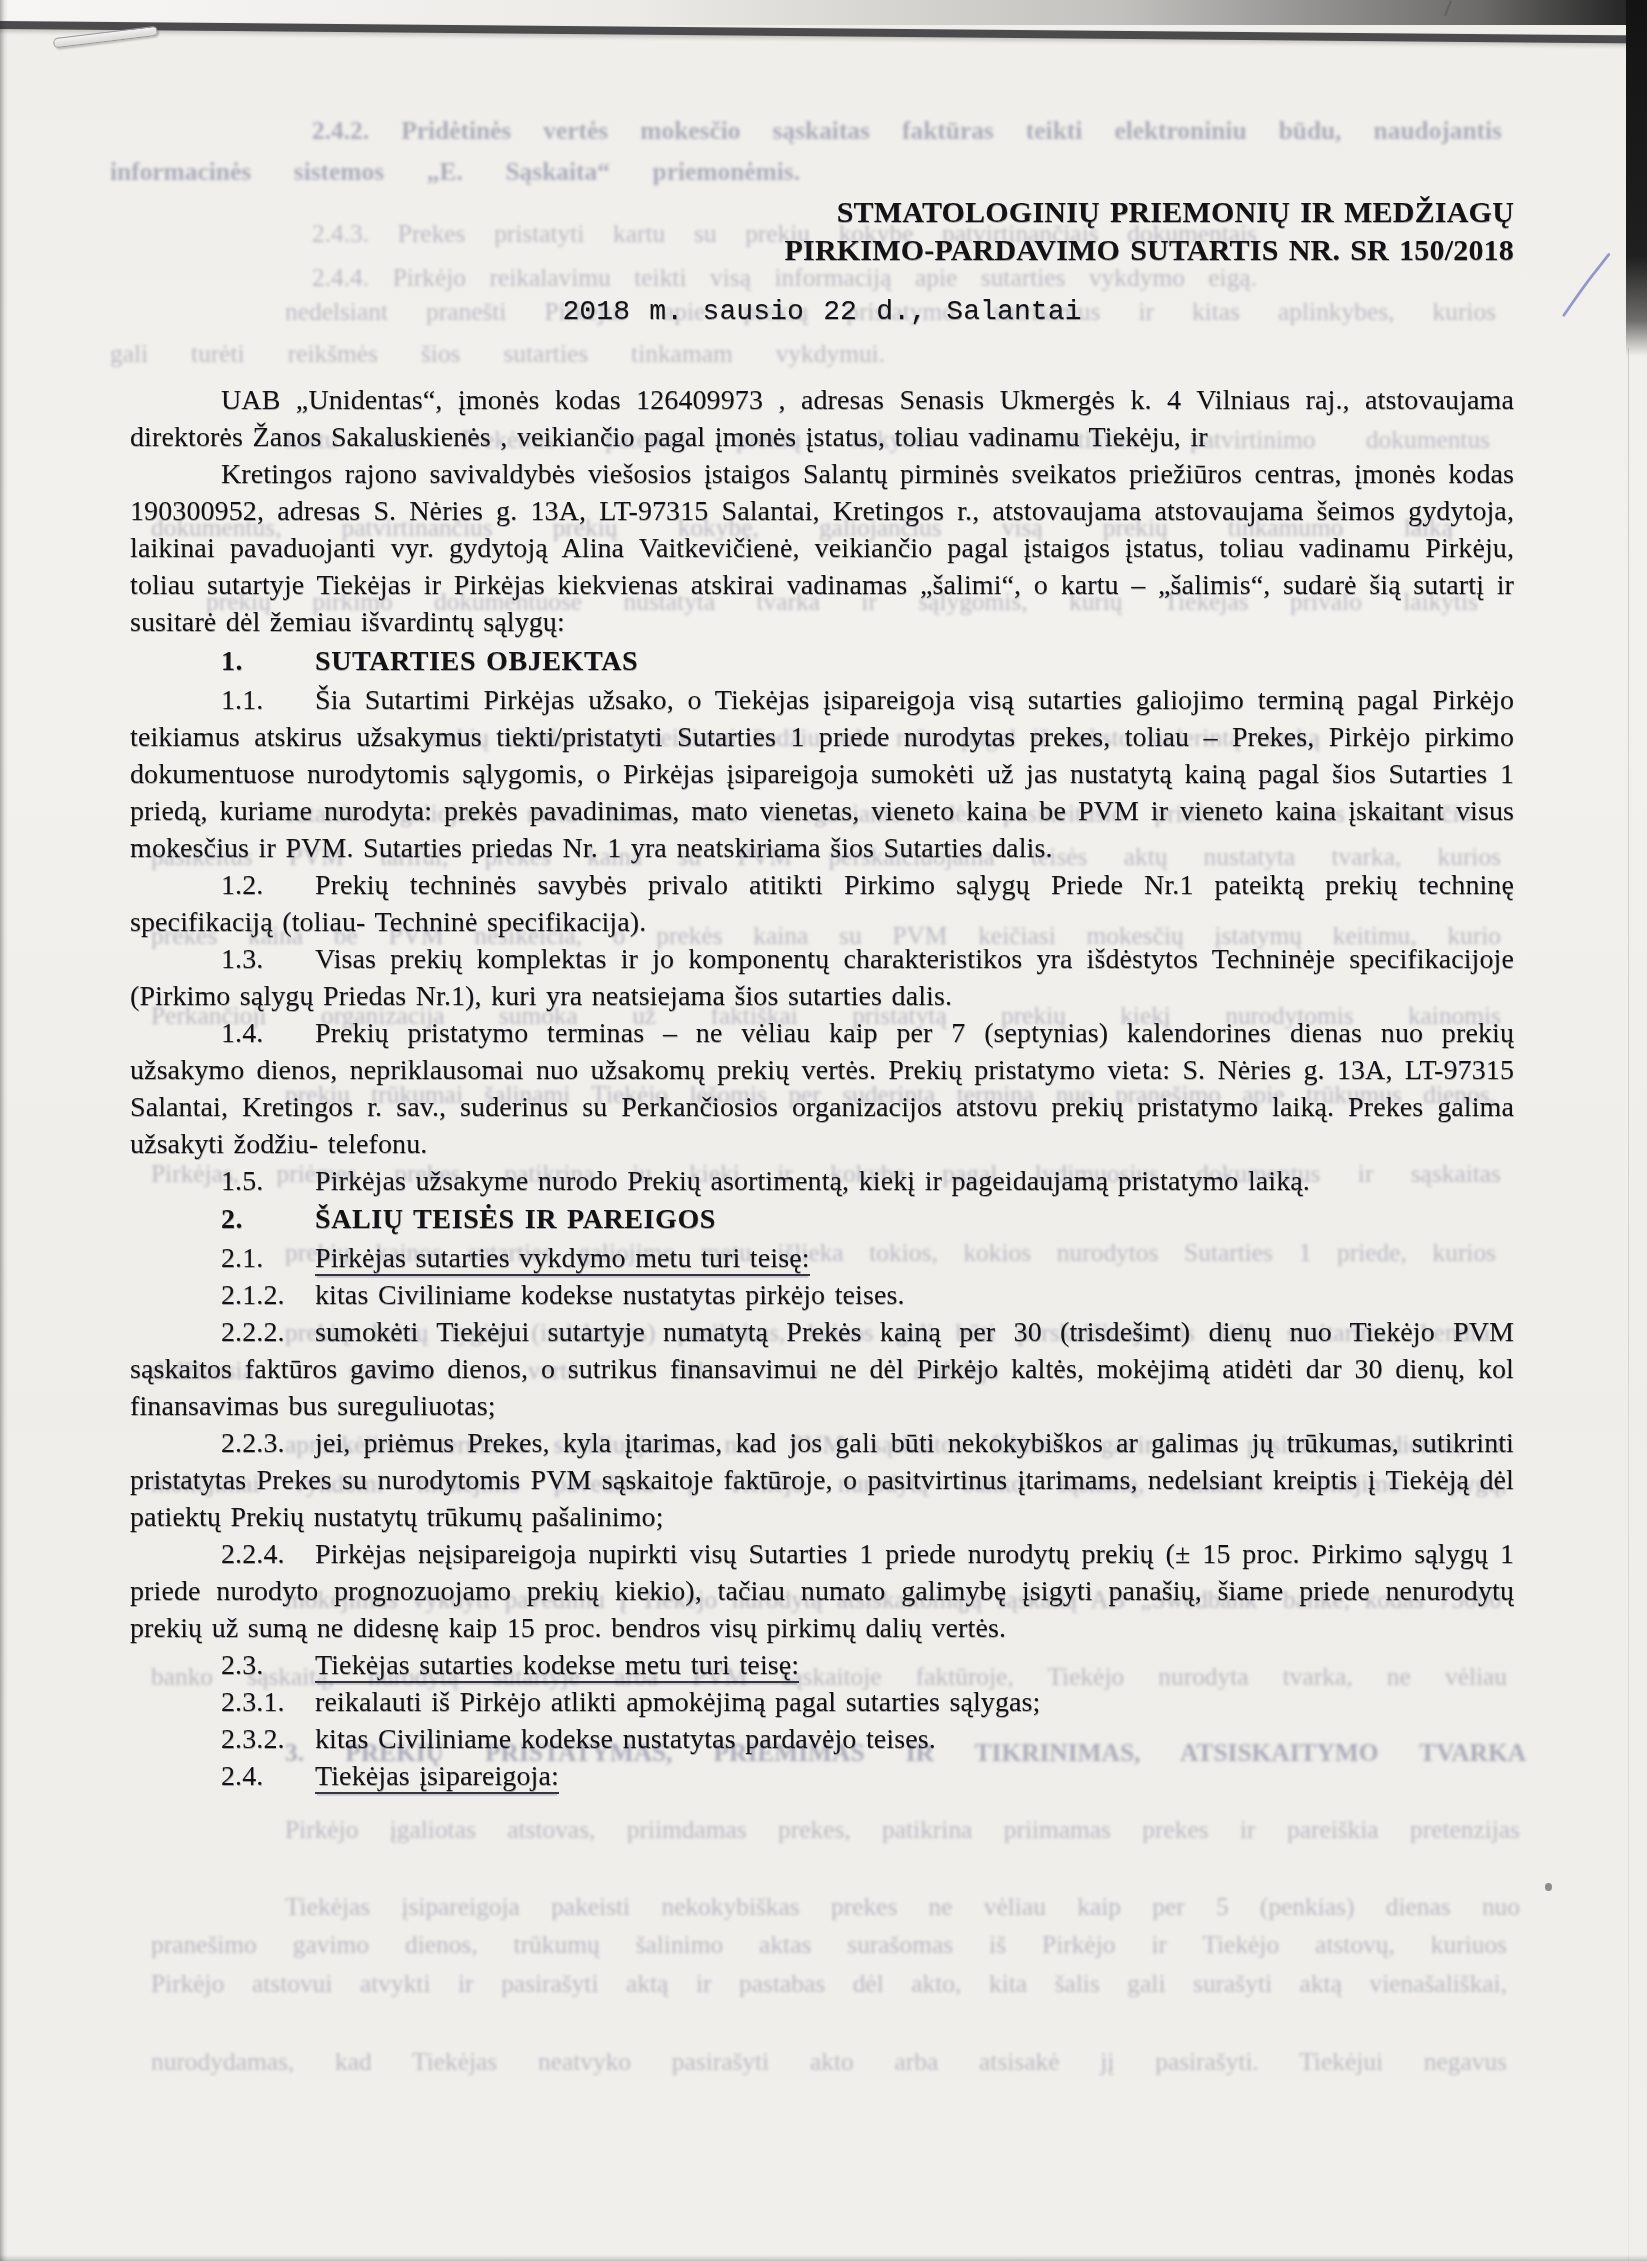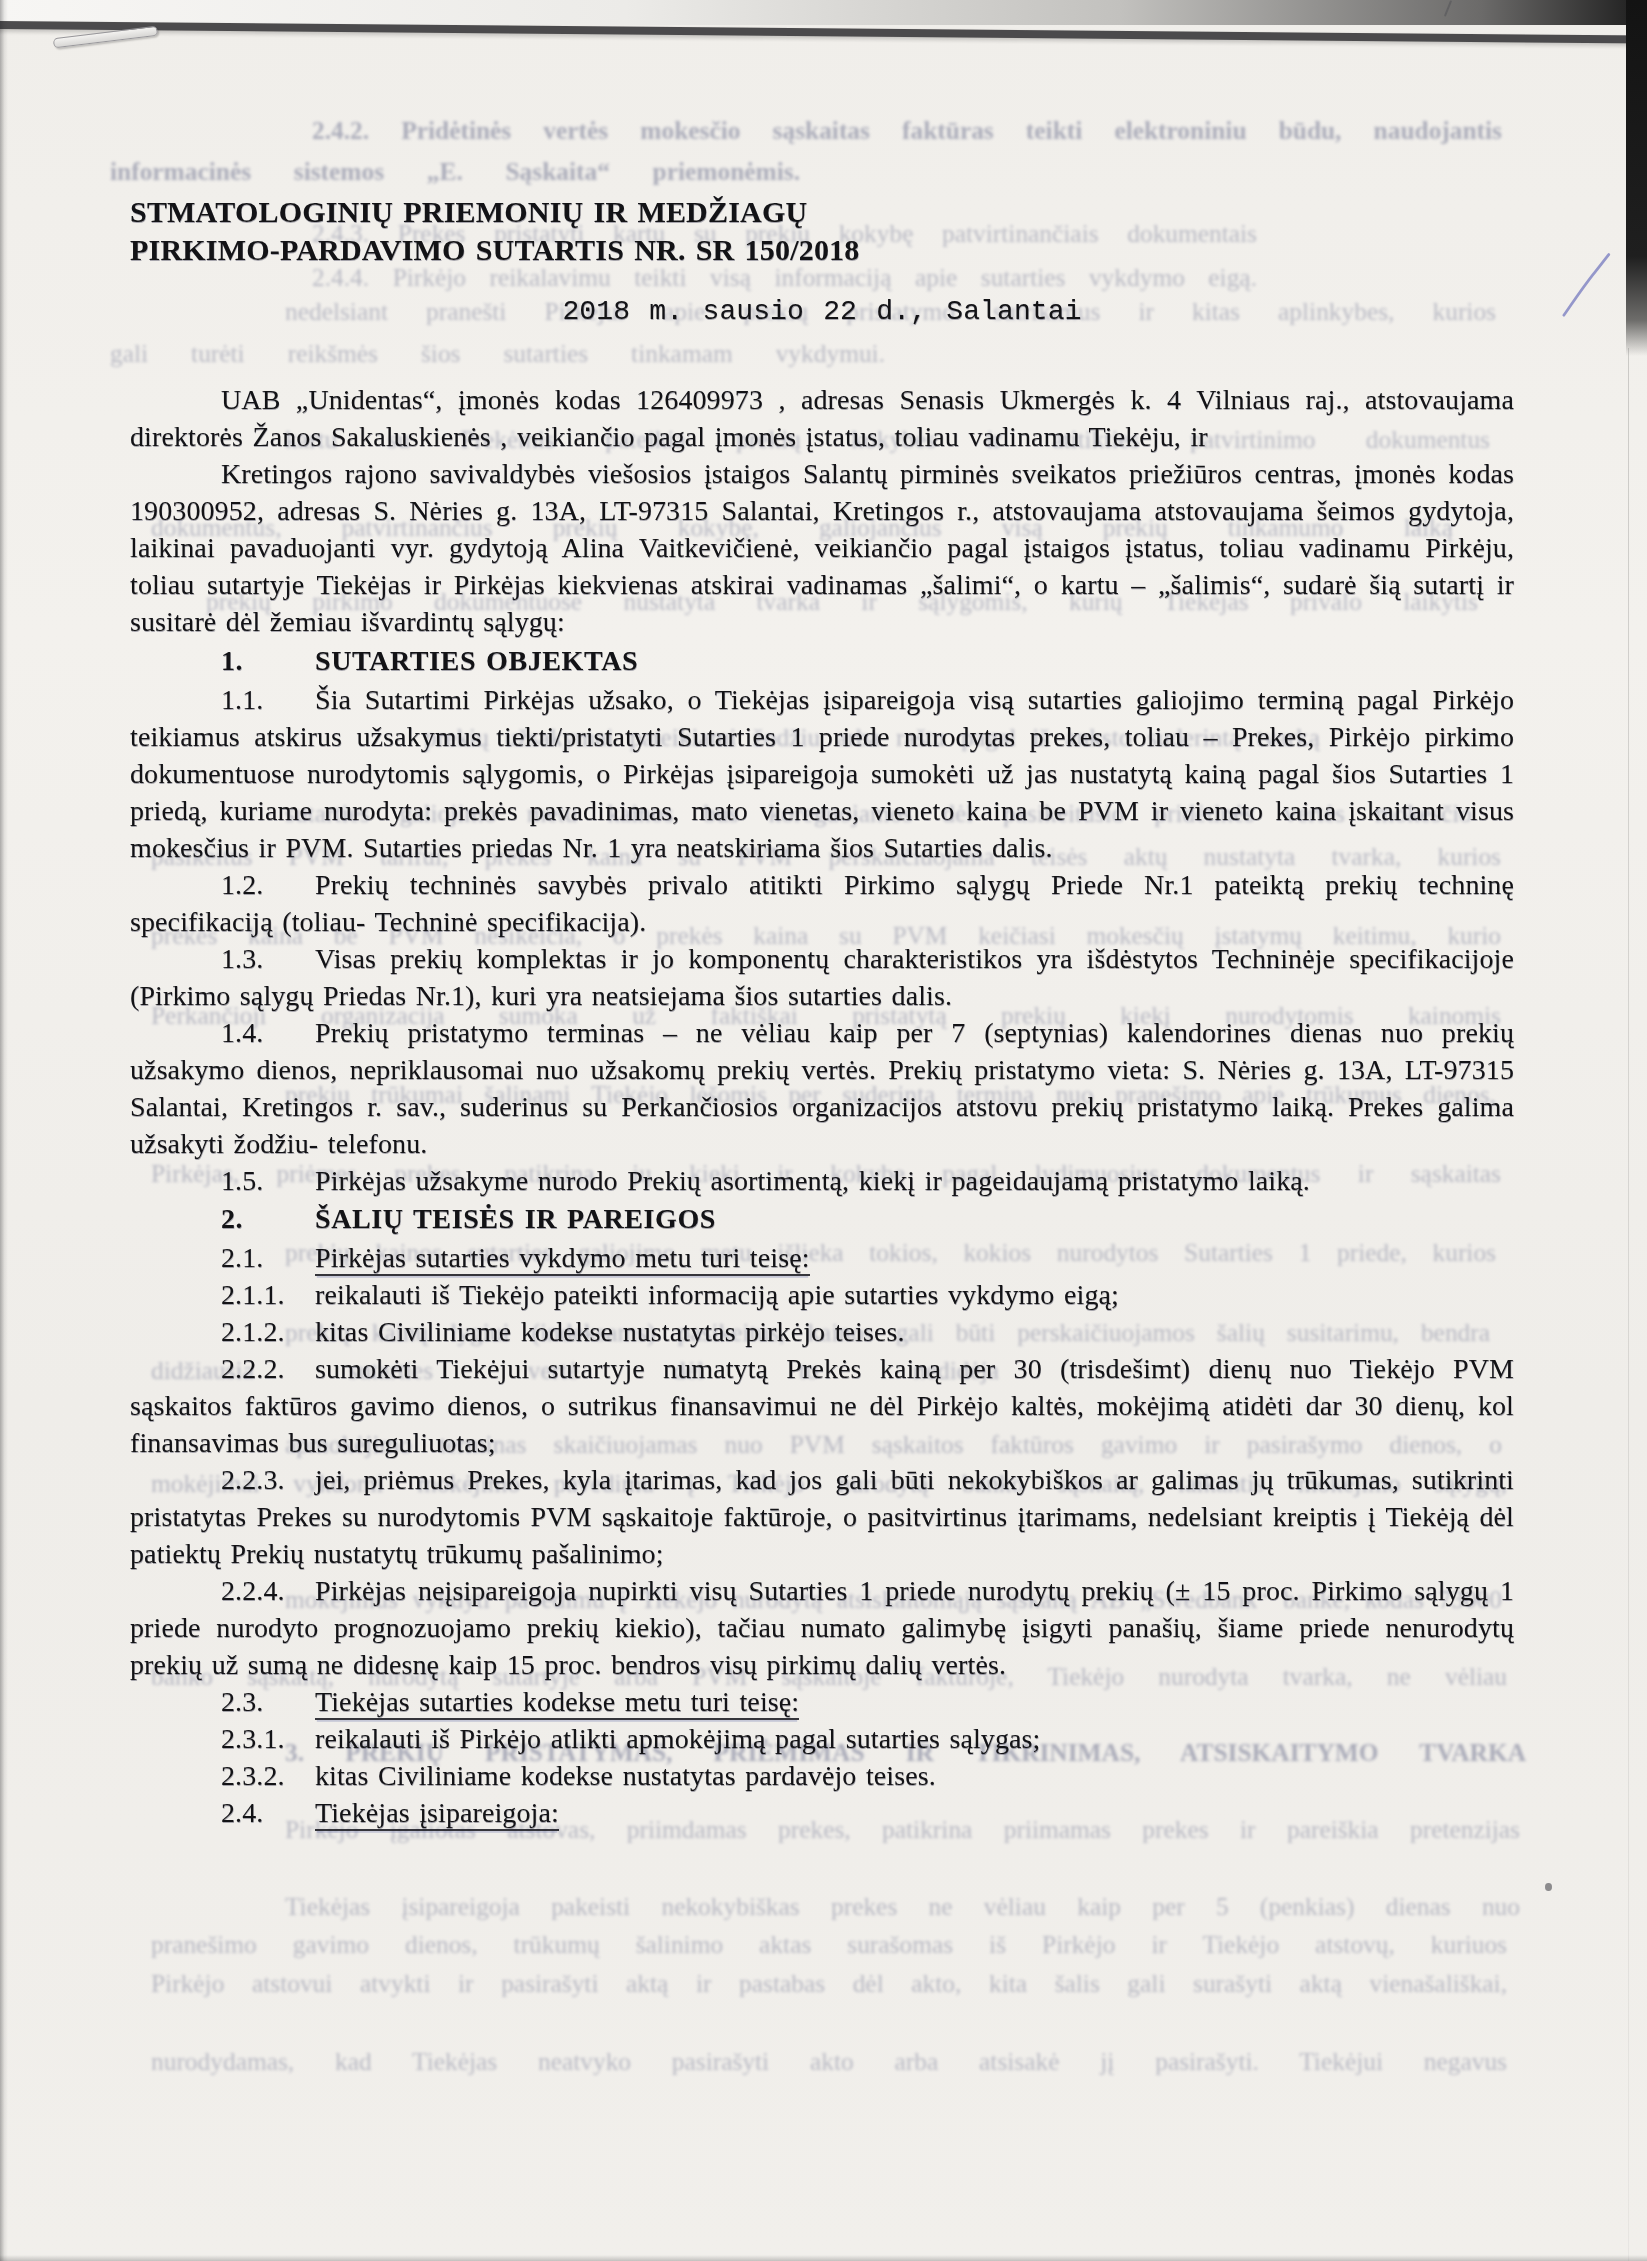--- a/index.html
+++ b/index.html
@@ -31,21 +31,21 @@
   
   #ghosts{position:absolute;inset:0;z-index:1;}
   .ghost{position:absolute;font-size:25.4px;line-height:31.5px;height:35px;overflow:hidden;
     color:#39406a;filter:blur(1.4px);opacity:.30;text-align:justify;text-align-last:justify;
     word-spacing:3.6px;}
   .ghost.b{font-weight:bold;opacity:.38;}
   
   #content{position:absolute;left:130px;top:193px;width:1384px;z-index:3;
     font-size:28px;line-height:37px;text-align:justify;word-spacing:2.4px;letter-spacing:0.1px;
     text-shadow:0.4px 0.5px 0.4px rgba(30,30,55,.35);filter:blur(0.2px) contrast(1.04);}
-  .title{font-weight:bold;text-align:left;font-size:30px;line-height:38px;letter-spacing:0.2px;}
+  .title{font-weight:bold;text-align:right;font-size:30px;line-height:38px;letter-spacing:0.2px;}
   .dateline{text-align:center;margin-top:24px;font-family:Liberation Mono, monospace;}
   .body{margin-top:51px;}
   p.para{margin:0;text-indent:91px;}
   p.h{font-weight:bold;letter-spacing:0.6px;margin:1.8px 0;}
   .num{display:inline-block;width:94px;text-indent:0;}
   .u{border-bottom:2.4px solid rgba(25,25,32,.85);padding-bottom:1px;
      box-shadow:0 3.6px 0 -1.8px rgba(90,100,160,.28);}
 </style>
 </head>
 <body>
@@ -97,21 +97,20 @@
 
       <p class="para h"><span class="num">1.</span><span>SUTARTIES OBJEKTAS</span></p>
       <p class="para"><span class="num">1.1.</span><span>Šia Sutartimi Pirkėjas užsako, o Tiekėjas įsipareigoja visą sutarties galiojimo terminą pagal Pirkėjo teikiamus atskirus užsakymus tiekti/pristatyti Sutarties 1 priede nurodytas prekes, toliau – Prekes, Pirkėjo pirkimo dokumentuose nurodytomis sąlygomis, o Pirkėjas įsipareigoja sumokėti už jas nustatytą kainą pagal šios Sutarties 1 priedą, kuriame nurodyta: prekės pavadinimas, mato vienetas, vieneto kaina be PVM ir vieneto kaina įskaitant visus mokesčius ir PVM. Sutarties priedas Nr. 1 yra neatskiriama šios Sutarties dalis.</span></p>
       <p class="para"><span class="num">1.2.</span><span>Prekių techninės savybės privalo atitikti Pirkimo sąlygų Priede Nr.1 pateiktą prekių techninę specifikaciją (toliau- Techninė specifikacija).</span></p>
       <p class="para"><span class="num">1.3.</span><span>Visas prekių komplektas ir jo komponentų charakteristikos yra išdėstytos Techninėje specifikacijoje (Pirkimo sąlygų Priedas Nr.1), kuri yra neatsiejama šios sutarties dalis.</span></p>
       <p class="para"><span class="num">1.4.</span><span>Prekių pristatymo terminas – ne vėliau kaip per 7 (septynias) kalendorines dienas nuo prekių užsakymo dienos, nepriklausomai nuo užsakomų prekių vertės. Prekių pristatymo vieta: S. Nėries g. 13A, LT-97315 Salantai, Kretingos r. sav., suderinus su Perkančiosios organizacijos atstovu prekių pristatymo laiką. Prekes galima užsakyti žodžiu- telefonu.</span></p>
       <p class="para"><span class="num">1.5.</span><span>Pirkėjas užsakyme nurodo Prekių asortimentą, kiekį ir pageidaujamą pristatymo laiką.</span></p>
 
       <p class="para h"><span class="num">2.</span><span>ŠALIŲ TEISĖS IR PAREIGOS</span></p>
       <p class="para"><span class="num">2.1.</span><span class="u">Pirkėjas sutarties vykdymo metu turi teisę:</span></p>
-      <p class="para"><span class="num">2.1.1.</span><span>reikalauti iš Tiekėjo pateikti informaciją apie sutarties vykdymo eigą;</span></p>
       <p class="para"><span class="num">2.1.2.</span><span>kitas Civiliniame kodekse nustatytas pirkėjo teises.</span></p>
       <p class="para"><span class="num">2.2.2.</span><span>sumokėti Tiekėjui sutartyje numatytą Prekės kainą per 30 (trisdešimt) dienų nuo Tiekėjo PVM sąskaitos faktūros gavimo dienos, o sutrikus finansavimui ne dėl Pirkėjo kaltės, mokėjimą atidėti dar 30 dienų, kol finansavimas bus sureguliuotas;</span></p>
       <p class="para"><span class="num">2.2.3.</span><span>jei, priėmus Prekes, kyla įtarimas, kad jos gali būti nekokybiškos ar galimas jų trūkumas, sutikrinti pristatytas Prekes su nurodytomis PVM sąskaitoje faktūroje, o pasitvirtinus įtarimams, nedelsiant kreiptis į Tiekėją dėl patiektų Prekių nustatytų trūkumų pašalinimo;</span></p>
       <p class="para"><span class="num">2.2.4.</span><span>Pirkėjas neįsipareigoja nupirkti visų Sutarties 1 priede nurodytų prekių (± 15 proc. Pirkimo sąlygų 1 priede nurodyto prognozuojamo prekių kiekio), tačiau numato galimybę įsigyti panašių, šiame priede nenurodytų prekių už sumą ne didesnę kaip 15 proc. bendros visų pirkimų dalių vertės.</span></p>
       <p class="para"><span class="num">2.3.</span><span class="u">Tiekėjas sutarties kodekse metu turi teisę:</span></p>
       <p class="para"><span class="num">2.3.1.</span><span>reikalauti iš Pirkėjo atlikti apmokėjimą pagal sutarties sąlygas;</span></p>
       <p class="para"><span class="num">2.3.2.</span><span>kitas Civiliniame kodekse nustatytas pardavėjo teises.</span></p>
       <p class="para"><span class="num">2.4.</span><span class="u">Tiekėjas įsipareigoja:</span></p>
     </div>
   </div>

